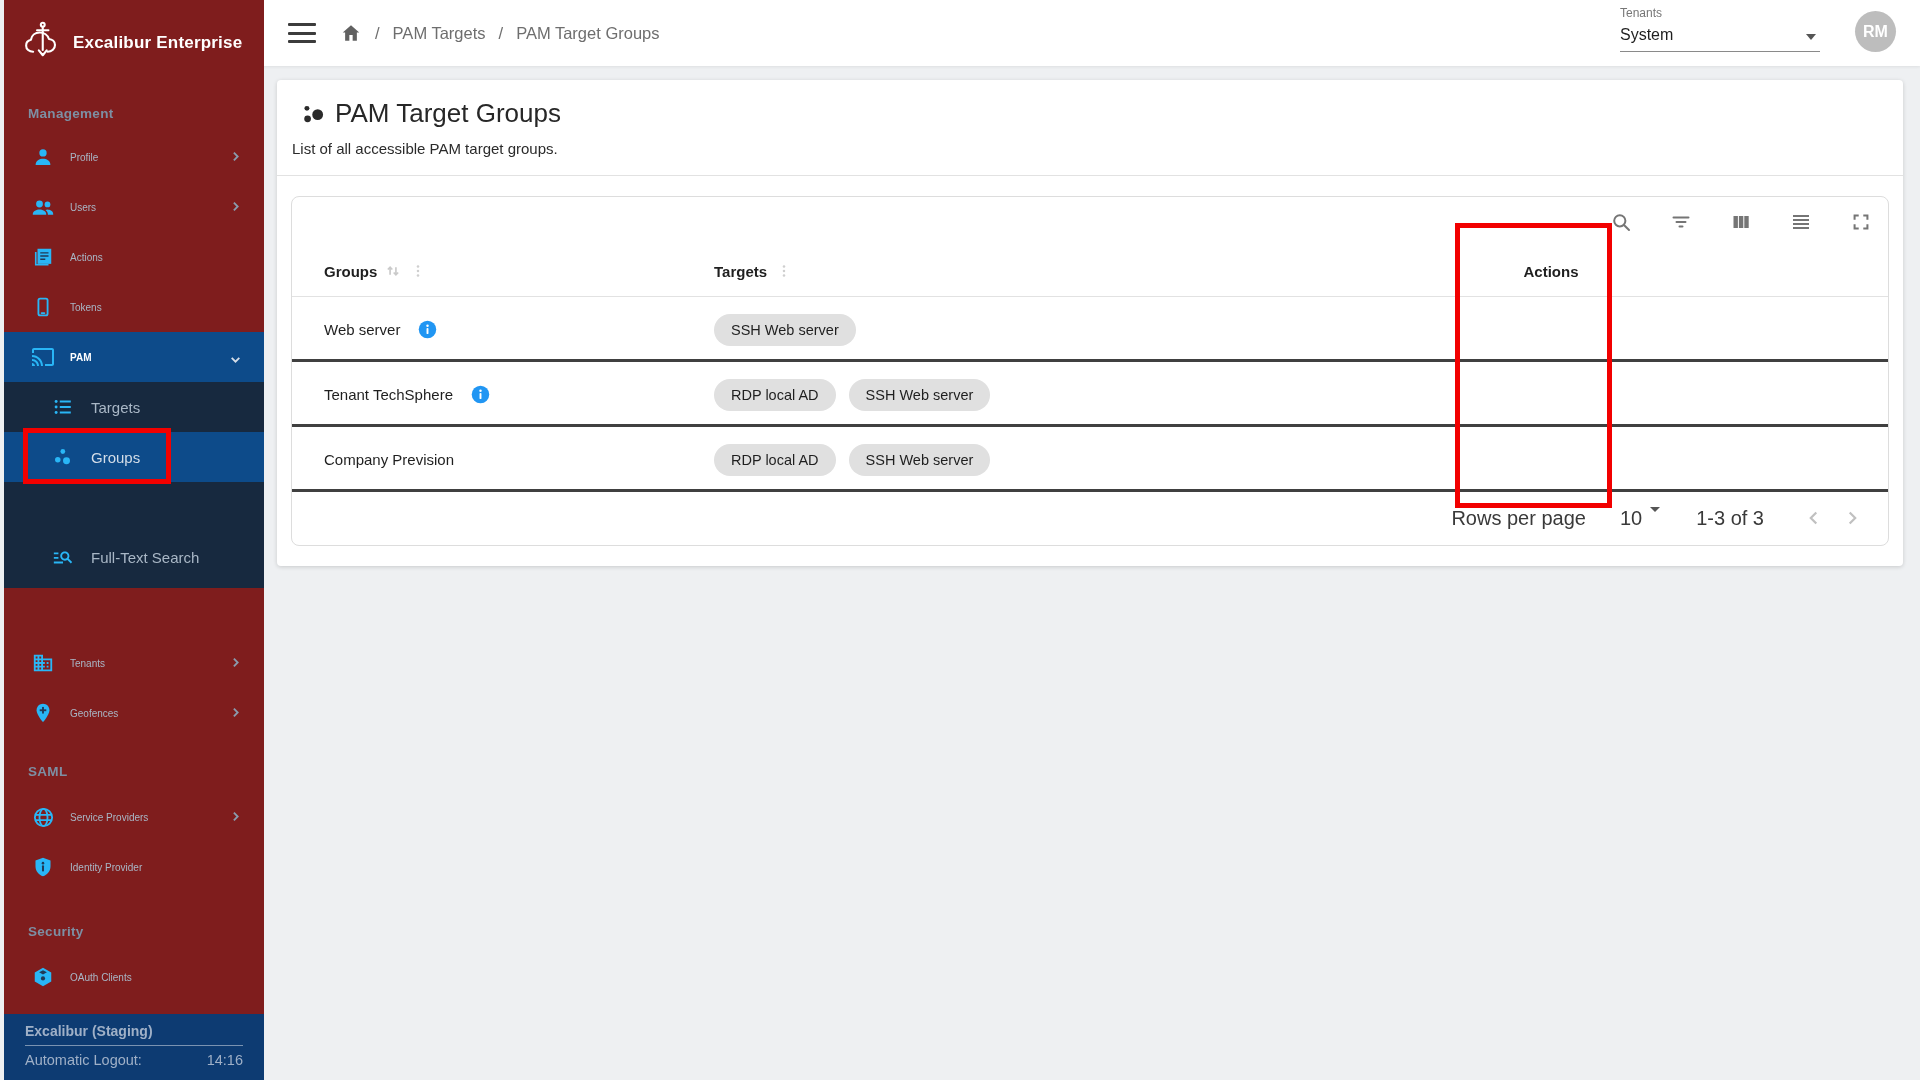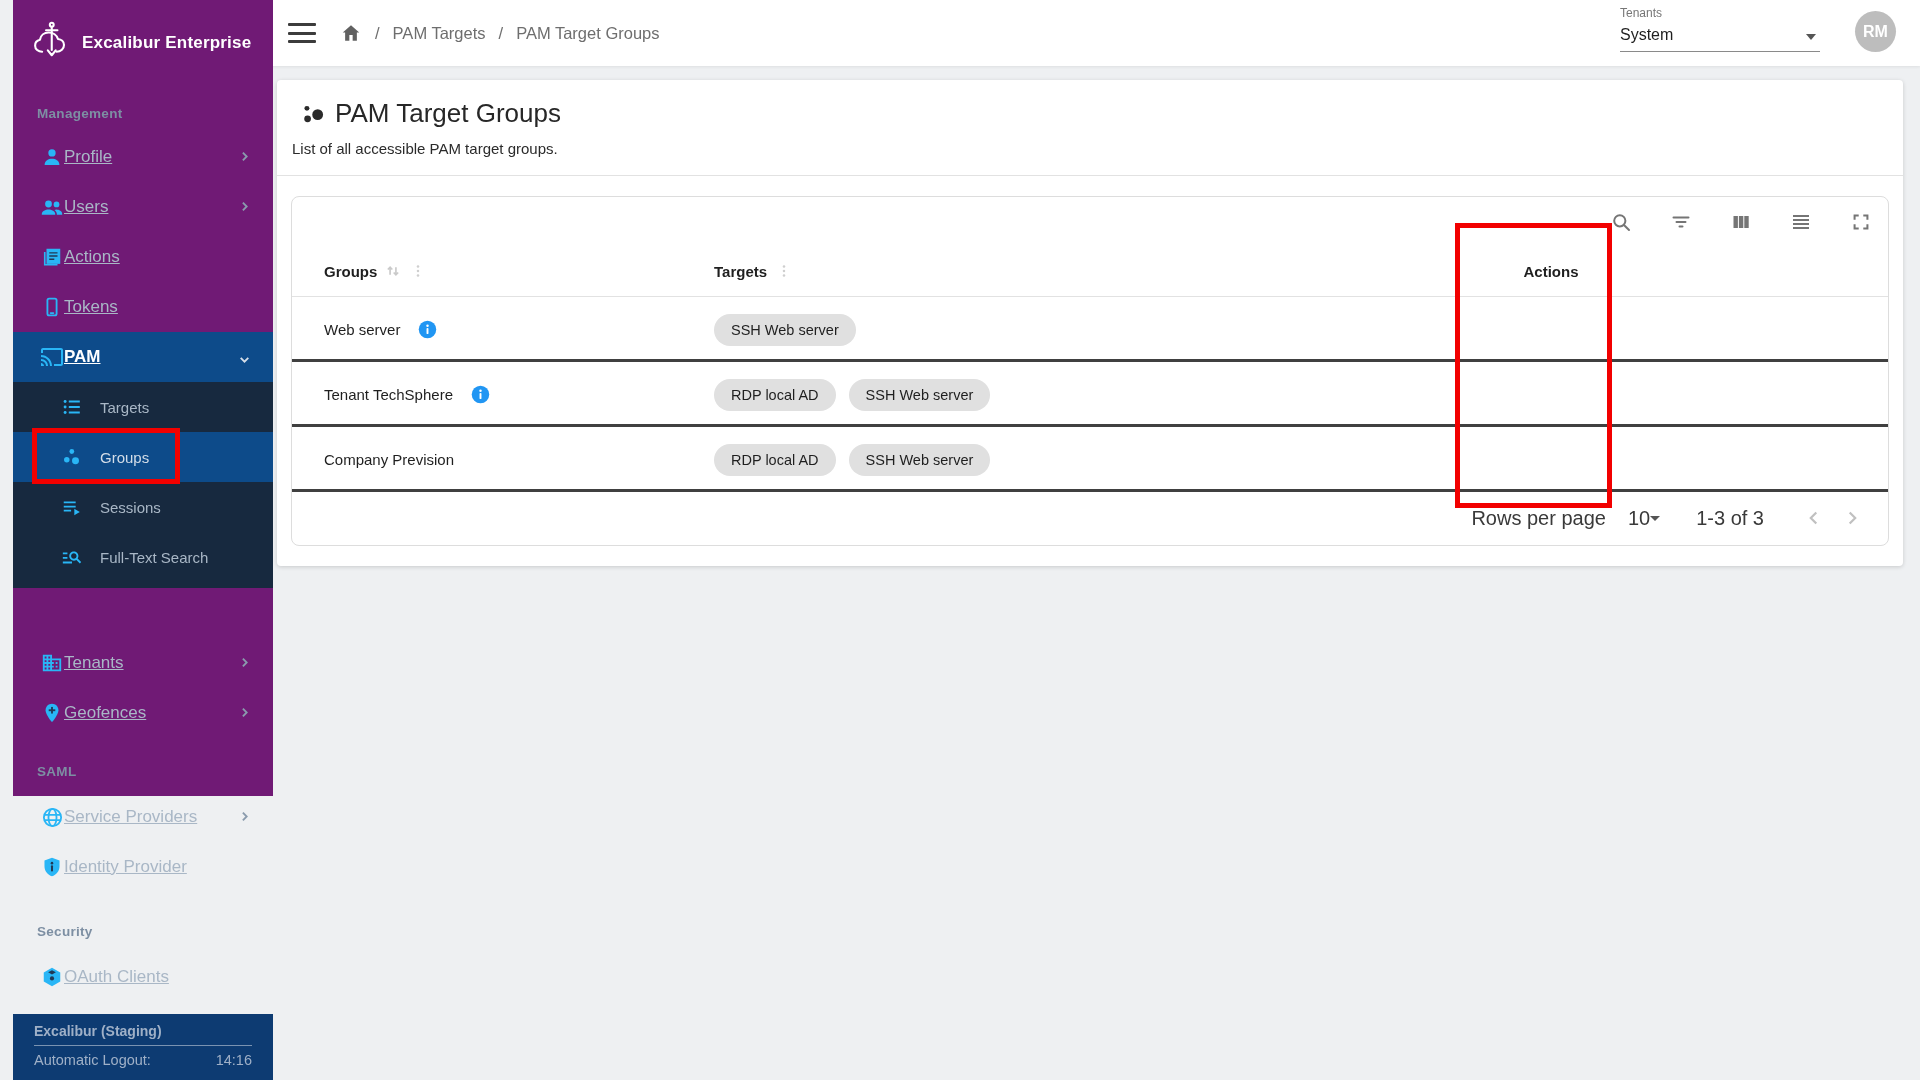--- a/index.html
+++ b/index.html
@@ -1,26 +1,26 @@
 <!DOCTYPE html>
 <html><head>
 <meta charset="utf-8">
 <style>
   * { margin:0; padding:0; box-sizing:border-box; }
   html,body { width:1920px; height:1080px; background:#eef0f2; font-family:"Liberation Sans", sans-serif; }
   .app { position:relative; width:1920px; height:1080px; overflow:hidden; background:#eef0f2; }
 
   
-  .sidebar { position:absolute; left:13px; top:0; width:260px; height:796px; background:#701a75; z-index:5; }
+  .sidebar { position:absolute; left:4px; top:0; width:260px; height:1080px; background:#7f1d1d; z-index:5; }
   .logo-row { position:absolute; left:16px; top:14px; width:230px; height:58px; display:flex; align-items:center; gap:11px; }
   .brand { color:#ffffff; font-size:17px; font-weight:bold; letter-spacing:.2px; }
   .section-label { position:absolute; left:24px; width:200px; color:#7d8fa3; font-size:13.5px; font-weight:bold; letter-spacing:.3px; }
   .nav-item { position:absolute; left:0; width:260px; height:50px; display:flex; align-items:center; cursor:pointer; }
   .nav-item .nicon { width:24px; height:24px; margin-left:27px; display:flex; align-items:center; justify-content:center; flex:none; }
-  .nav-item .nlabel { margin-left:0; color:#a9b7c6; font-size:17px;text-decoration:underline; }
+  .nav-item .nlabel { margin-left:15px; color:#a9b7c6; font-size:10px; }
   .nav-item .chev { position:absolute; right:22px; top:18px; }
   .nav-item.active-parent { background:#0d4b8a; }
   .nav-item.active-parent .nlabel { color:#ffffff; font-weight:bold; }
   .submenu { position:absolute; left:0; width:260px; background:#17293f; }
   .sub-item { position:absolute; left:0; width:260px; height:50px; display:flex; align-items:center; cursor:pointer; }
   .sub-item .nicon { width:24px; height:24px; margin-left:47px; display:flex; align-items:center; justify-content:center; flex:none; }
   .sub-item .nlabel { margin-left:16px; color:#a9b7c6; font-size:15px; }
   .sub-item.selected { background:#0d4b8a; }
   .sub-item.selected .nlabel { color:#d3dde8; }
   .side-footer { position:absolute; left:0; top:1014px; width:260px; height:66px; background:#0d3b72; padding:9px 21px 0 21px; }
@@ -53,21 +53,21 @@
   .tbl-head { position:absolute; left:0; top:48px; width:1596px; height:52px; border-bottom:1px solid #e2e2e2; }
   .th-groups { position:absolute; left:32px; top:0; height:52px; display:flex; align-items:center; gap:6px; }
   .th-targets { position:absolute; left:422px; top:0; height:52px; display:flex; align-items:center; gap:8px; }
   .th-actions { position:absolute; left:1168px; width:182px; top:0; height:52px; display:flex; align-items:center; justify-content:center; }
   .th-text { color:#1f1f1f; font-size:15px; font-weight:bold; }
   .tbl-row { position:absolute; left:0; width:1596px; height:65px; border-bottom:3px solid #404040; }
   .cell-group { position:absolute; left:32px; top:0; height:65px; display:flex; align-items:center; gap:17px; color:#1f1f1f; font-size:15px; }
   .cell-targets { position:absolute; left:422px; top:0; height:65px; display:flex; align-items:center; gap:13px; }
   .chip { height:32px; border-radius:16px; background:#e0e0e0; color:#1f1f1f; font-size:14.5px; display:flex; align-items:center; padding:8px 17px; cursor:pointer; }
   .tbl-footer { position:absolute; left:0; bottom:0; width:1596px; height:54px; display:flex; align-items:center; justify-content:flex-end; padding-right:22px; gap:10px; color:#3a3a3a; font-size:20px; }
-  .rpp-value { display:flex; align-items:center; margin-left:12px; cursor:pointer; }
+  .rpp-value { display:flex; gap:8px; margin-left:24px; cursor:pointer; }
   .rpp-caret { width:0; height:0; border-left:5px solid transparent; border-right:5px solid transparent; border-top:5px solid #555; }
   .range { margin:0 26px 0 26px; }
   .pg-btn { width:28px; height:28px; display:flex; align-items:center; justify-content:center; cursor:default; }
 
   
   .annot { position:absolute; border:5px solid #f20000; background:transparent; z-index:10; pointer-events:none; }
   .annot-groups { left:19px; top:428px; width:148px; height:56px; }
   .annot-actions { left:1455px; top:223px; width:157px; height:285px; }
 
   svg { display:block; }
@@ -179,29 +179,20 @@
       </div>
       <div class="sub-item selected" style="top:50px">
         <span class="nicon">
           <svg width="22" height="22" viewBox="0 0 24 24" fill="#29b6f6">
               <circle cx="11.8" cy="6" r="2.6"></circle>
               <circle cx="6.3" cy="15" r="3"></circle>
               <circle cx="15.8" cy="16" r="3.8"></circle>
             </svg>
         </span>
         <span class="nlabel">Groups</span>
-      </div>
-      <div class="sub-item" style="top:100px">
-        <span class="nicon">
-          <svg width="22" height="22" viewBox="0 0 24 24" fill="#29b6f6">
-              <path d="M3 6h13v2H3zM3 10.5h13v2H3zM3 15h8v2H3z"></path>
-              <path d="M14.5 14l6 3.5-6 3.5z"></path>
-            </svg>
-        </span>
-        <span class="nlabel">Sessions</span>
       </div>
       <div class="sub-item" style="top:150px">
         <span class="nicon">
           <svg width="22" height="22" viewBox="0 0 24 24" fill="#29b6f6">
               <path d="M7 9H2V7h5v2zm0 3H2v2h5v-2zm13.59 7l-3.83-3.83c-.8.52-1.74.83-2.76.83-2.76 0-5-2.24-5-5s2.24-5 5-5 5 2.24 5 5c0 1.02-.31 1.96-.83 2.75L22 17.59 20.59 19zM17 11c0-1.65-1.35-3-3-3s-3 1.35-3 3 1.35 3 3 3 3-1.35 3-3zM2 19h10v-2H2v2z"></path>
             </svg>
         </span>
         <span class="nlabel">Full-Text Search</span>
       </div>
     </div>

